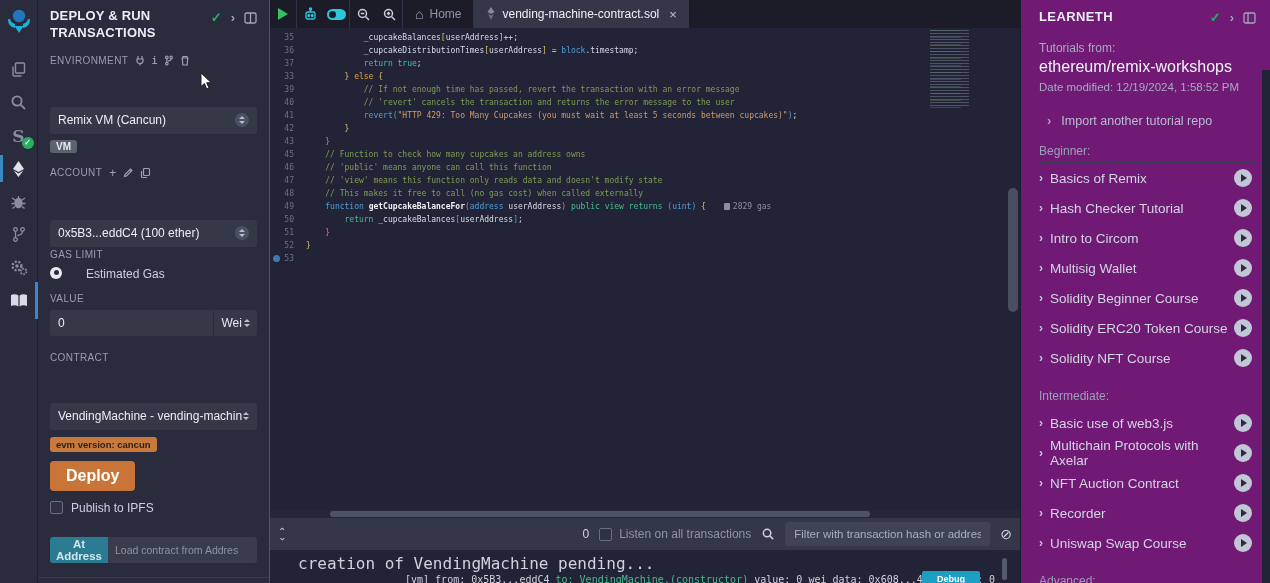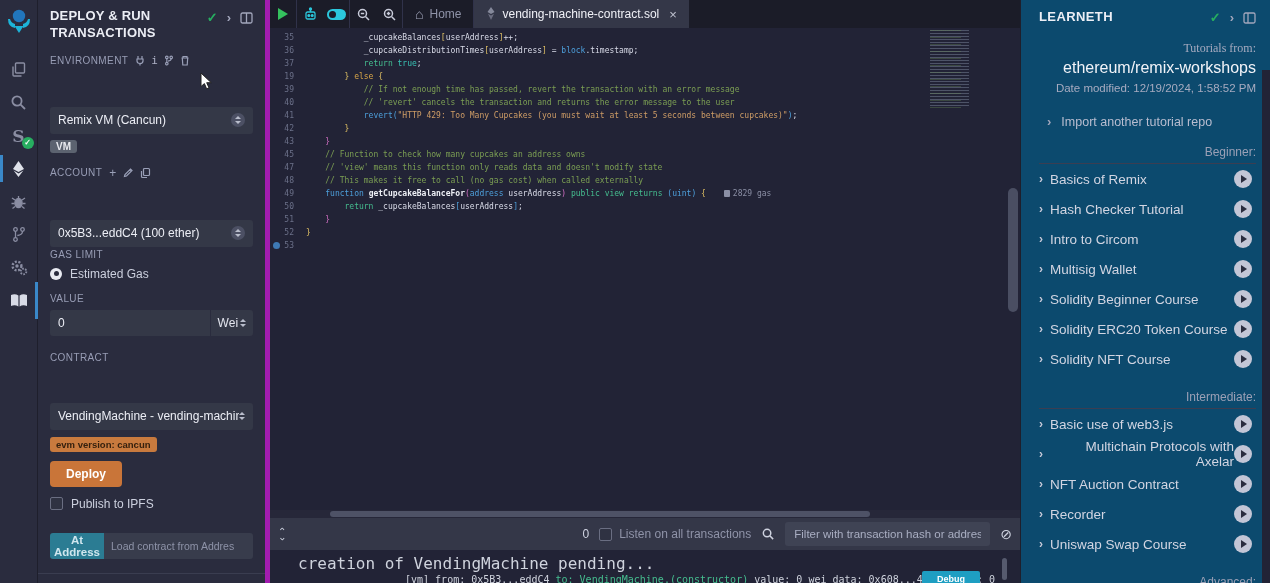--- a/index.html
+++ b/index.html
@@ -11,46 +11,46 @@
   .iconbar { width:38px; background:#2a2c3e; display:flex; flex-direction:column; align-items:center; flex-shrink:0; border-right:1px solid #1e1f2c; }
   .iconbar .logo { margin:7px 0 14px; }
   .ib-item { position:relative; width:38px; height:33px; display:flex; align-items:center; justify-content:center; color:#8a8da2; cursor:pointer; }
   .ib-item svg { display:block; }
   .ib-item.active-left::before { content:""; position:absolute; left:0; top:3px; bottom:3px; width:3px; background:#3a88c8; }
   .ib-item.active-right::after { content:""; position:absolute; right:0; top:-2px; bottom:-2px; width:3px; background:#3a88c8; }
   .s-badge { position:absolute; right:4px; bottom:3px; width:12px; height:12px; border-radius:50%; background:#27ae60; color:#fff; font-size:8px; line-height:12px; text-align:center; font-weight:bold; }
   .s-letter { font-size:17px; font-weight:bold; color:#8a8da2; font-family:"DejaVu Serif", serif; }
 
   
-  .sidepanel { width:232px; background:#2a2c3e; flex-shrink:0; border-right:5px solid #a21caf; padding:8px 12px 0; overflow:hidden; position:relative; }
+  .sidepanel { width:232px; background:#2a2c3e; flex-shrink:0; border-right:1px solid #a21caf; padding:8px 12px 0; overflow:hidden; position:relative; }
   .panel-head { display:flex; justify-content:space-between; align-items:flex-start; margin-bottom:12px; }
   .panel-title { font-size:13px; font-weight:bold; color:#eceef5; line-height:1.3; width:125px; letter-spacing:.2px; }
   .head-icons { display:flex; align-items:center; gap:9px; margin-top:2px; }
   .chk-green { color:#27ae60; font-size:13px; font-weight:bold; }
   .chev { color:#a2a6bc; font-size:13px; font-weight:bold; }
   .sec-label { display:flex; align-items:center; gap:7px; font-size:10px; color:#989db5; letter-spacing:.4px; margin:12px 0 6px; }
   .sec-label .lbl-icons { display:flex; gap:6px; align-items:center; color:#9aa0b8; }
   .dropdown { height:27px; background:#343847; border-radius:3px; display:flex; align-items:center; padding:0 8px; font-size:12px; color:#eceef5; justify-content:space-between; cursor:pointer;margin-top:40px; }
   .stepper-circle { width:14px; height:14px; border-radius:50%; background:#4c5064; display:flex; flex-direction:column; align-items:center; justify-content:center; line-height:0; flex-shrink:0; }
   .stepper-circle i, .mini-stepper i { display:block; width:0; height:0; border-left:3px solid transparent; border-right:3px solid transparent; }
   .stepper-circle i.up, .mini-stepper i.up { border-bottom:3px solid #b9bdcc; margin-bottom:2px; }
   .stepper-circle i.dn, .mini-stepper i.dn { border-top:3px solid #b9bdcc; }
   .mini-stepper { display:flex; flex-direction:column; align-items:center; }
   .tag-vm { display:inline-block; margin-top:6px; background:#5c6370; color:#e8eaef; font-size:10px; font-weight:bold; padding:1px 6px; border-radius:3px; }
-  .radio-row { display:flex; align-items:center; gap:8px; font-size:12px; color:#ccd0de; margin:7px 0; }
+  .radio-row { display:flex; gap:24px; font-size:12px; color:#ccd0de; margin:7px 0; }
   .radio { width:12px; height:12px; border-radius:50%; border:1.5px solid #8a8da2; flex-shrink:0; }
   .radio.sel { border:none; background:#e9ebf2; position:relative; }
   .radio.sel::after { content:""; position:absolute; left:3.5px; top:3.5px; width:5px; height:5px; border-radius:50%; background:#2a2c3e; }
   .gas-input { margin-left:12px; flex:1; }
   .txt-input { background:#343847; border:none; border-radius:3px; height:26px; color:#eceef5; font-size:12px; padding:0 8px; width:100%; font-family:"Liberation Sans",sans-serif; outline:none; }
   .txt-input::placeholder { color:#8e93a8; }
   .value-row { display:flex; gap:0; }
   .wei-box { width:52px; height:26px; background:#343847; border-left:1px solid #2a2c3e; border-radius:0 3px 3px 0; display:flex; align-items:center; justify-content:space-between; padding:0 7px; font-size:12px; color:#e3e5ee; }
   .tag-evm { display:inline-block; margin-top:7px; background:#c87a3e; color:#35200e; font-size:9.5px; font-weight:bold; padding:2px 6px; border-radius:3px; }
-  .btn-deploy { margin-top:9px; background:#c97539; color:#fff; font-weight:bold; font-size:12px; border:none; border-radius:4px; padding:6px 16px; cursor:pointer; display:inline-block; }
+  .btn-deploy { margin-top:9px; background:#c97539; color:#fff; font-weight:bold; font-size:16px; border:none; border-radius:4px; padding:6px 16px; cursor:pointer; display:inline-block; }
   .chk-row { display:flex; align-items:center; gap:8px; margin-top:10px; font-size:12px; color:#ccd0de; }
   .checkbox { width:13px; height:13px; border:1px solid #6a6e82; border-radius:2px; background:#2f3242; }
   .ataddr-row { display:flex; margin-top:22px; }
   .btn-ataddr { background:#2b7c93; color:#cfe6ee; font-weight:bold; font-size:11.5px; border:none; border-radius:3px 0 0 3px; width:84px; height:26px; cursor:pointer; }
   .ataddr-input { flex:1; background:#383c4c; border:none; border-radius:0 3px 3px 0; color:#e6e8f0; font-size:10.5px; padding:0 7px; outline:none; }
   .ataddr-input::placeholder { color:#8e93a8; }
   .divider { height:1px; background:#3a3d50; margin:14px -12px 0; }
   .foot-row { display:flex; align-items:center; padding:13px 2px 12px; font-size:13px; color:#d5d8e4; gap:7px; }
   .badge-blue { background:#0b79bd; color:#fff; font-size:9px; font-weight:bold; min-width:15px; height:15px; border-radius:50%; display:inline-flex; align-items:center; justify-content:center; }
   .info-i { font-family:"DejaVu Sans Mono",monospace; font-size:11px; color:#aeb2c6; }
@@ -98,25 +98,25 @@
   .filter-input::placeholder { color:#a9aec2; }
   .ban { color:#cfd3e0; font-size:14px; }
   .termcontent { height:33px; background:#222336; position:relative; overflow:hidden; font-family:"DejaVu Sans Mono",monospace; }
   .term-log1 { position:absolute; left:28px; top:4px; font-size:16px; color:#cfd3dd; }
   .term-log2 { position:absolute; left:135px; top:24px; font-size:10px; color:#cfd3dd; white-space:nowrap; }
   .term-log2 .grn { color:#45bd8f; }
   .btn-debug { position:absolute; left:652px; top:21px; width:58px; height:16px; background:#1e9ec2; color:#fff; font-size:9px; font-weight:bold; border:none; border-radius:2px; }
   .term-vthumb { position:absolute; left:732px; top:8px; width:5px; height:22px; background:#565a6e; border-radius:3px; }
 
   
-  .learneth { flex:1; background:#0c4a6e; border-left:1px solid #1e1f2c; padding:8px 14px 0 18px; position:relative; overflow:hidden;text-align:right; }
+  .learneth { flex:1; background:#701a75; border-left:1px solid #1e1f2c; padding:8px 14px 0 18px; position:relative; overflow:hidden; }
   .le-scrolltrack { position:absolute; right:0; top:70px; bottom:0; width:8px; background:#222336; }
   .le-head { display:flex; justify-content:space-between; align-items:center; margin-bottom:16px; }
   .le-title { font-size:13px; font-weight:bold; letter-spacing:.4px; color:#eceef5; }
-  .le-from { font-size:12px; color:#a7abc0; margin-bottom:3px;font-family:Liberation Serif, serif; }
+  .le-from { font-size:12px; color:#a7abc0; margin-bottom:3px; }
   .le-repo { font-size:16px; color:#f2f3f8; margin-bottom:5px; }
   .le-date { font-size:11.5px; color:#a7abc0; }
   .le-import { display:flex; align-items:center; gap:10px; font-size:12.5px; color:#b9bdd0; margin:20px 0 4px 8px; cursor:pointer; }
   .le-section { font-size:12px; color:#9ba0b6; border-bottom:1px solid #3b3e52; padding-bottom:4px; margin-top:16px; }
   .le-item { display:flex; align-items:center; height:30px; cursor:pointer; }
   .le-item .chv { color:#c6c9d8; font-weight:bold; font-size:12px; margin-right:7px; }
   .le-item .le-label { font-size:13.5px; color:#d2d5e2; }
   .le-play { margin-left:auto; margin-right:4px; width:18px; height:18px; border-radius:50%; background:#c3c6d6; display:flex; align-items:center; justify-content:center; flex-shrink:0; cursor:pointer; }
   .le-play i { display:block; width:0; height:0; border-top:4px solid transparent; border-bottom:4px solid transparent; border-left:6px solid #2a2c3e; margin-left:2px; }
 
@@ -364,21 +364,21 @@
           </div>
           <div class="code-line">
             <span class="ln">36</span>
             <span class="code-text" style="padding-left: 12ch;"><span class="tok-d">_cupcakeDistributionTimes</span><span class="tok-y">[</span><span class="tok-d">userAddress</span><span class="tok-y">]</span><span class="tok-d"> = </span><span class="tok-k">block</span><span class="tok-d">.timestamp;</span></span>
           </div>
           <div class="code-line">
             <span class="ln">37</span>
             <span class="code-text" style="padding-left: 12ch;"><span class="tok-g">return </span><span class="tok-t">true</span><span class="tok-d">;</span></span>
           </div>
           <div class="code-line">
-            <span class="ln">19</span>
+            <span class="ln">33</span>
             <span class="code-text" style="padding-left: 8ch;"><span class="tok-y">} </span><span class="tok-o">else</span><span class="tok-y"> {</span></span>
           </div>
           <div class="code-line">
             <span class="ln">39</span>
             <span class="code-text" style="padding-left: 12ch;"><span class="tok-c">// If not enough time has passed, revert the transaction with an error message</span></span>
           </div>
           <div class="code-line">
             <span class="ln">40</span>
             <span class="code-text" style="padding-left: 12ch;"><span class="tok-c">// 'revert' cancels the transaction and returns the error message to the user</span></span>
           </div>
@@ -390,20 +390,24 @@
             <span class="ln">42</span>
             <span class="code-text" style="padding-left: 8ch;"><span class="tok-y">}</span></span>
           </div>
           <div class="code-line">
             <span class="ln">43</span>
             <span class="code-text" style="padding-left: 4ch;"><span class="tok-p">}</span></span>
           </div>
           <div class="code-line">
             <span class="ln">45</span>
             <span class="code-text" style="padding-left: 4ch;"><span class="tok-c">// Function to check how many cupcakes an address owns</span></span>
+          </div>
+          <div class="code-line">
+            <span class="ln">46</span>
+            <span class="code-text" style="padding-left: 4ch;"><span class="tok-c">// 'public' means anyone can call this function</span></span>
           </div>
           <div class="code-line">
             <span class="ln">47</span>
             <span class="code-text" style="padding-left: 4ch;"><span class="tok-c">// 'view' means this function only reads data and doesn't modify state</span></span>
           </div>
           <div class="code-line">
             <span class="ln">48</span>
             <span class="code-text" style="padding-left: 4ch;"><span class="tok-c">// This makes it free to call (no gas cost) when called externally</span></span>
           </div>
           <div class="code-line">

